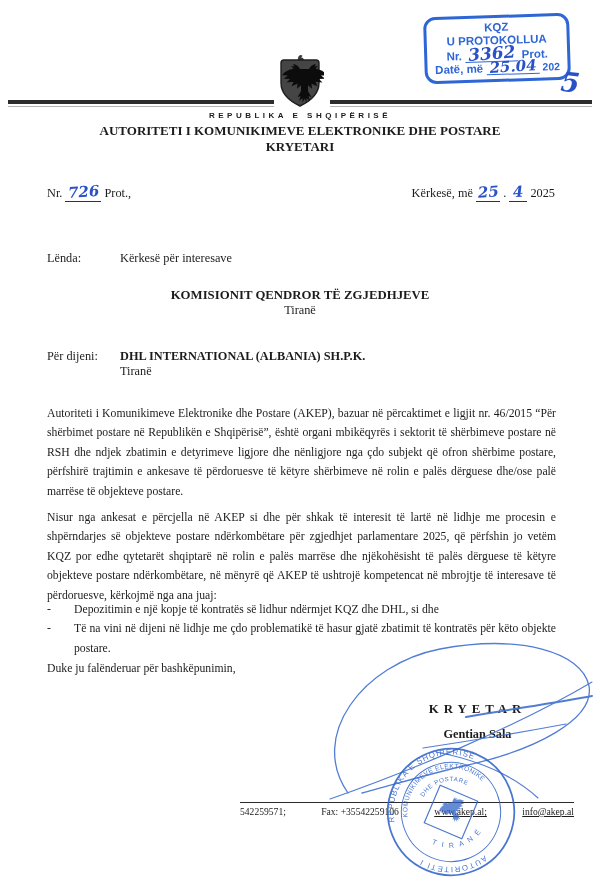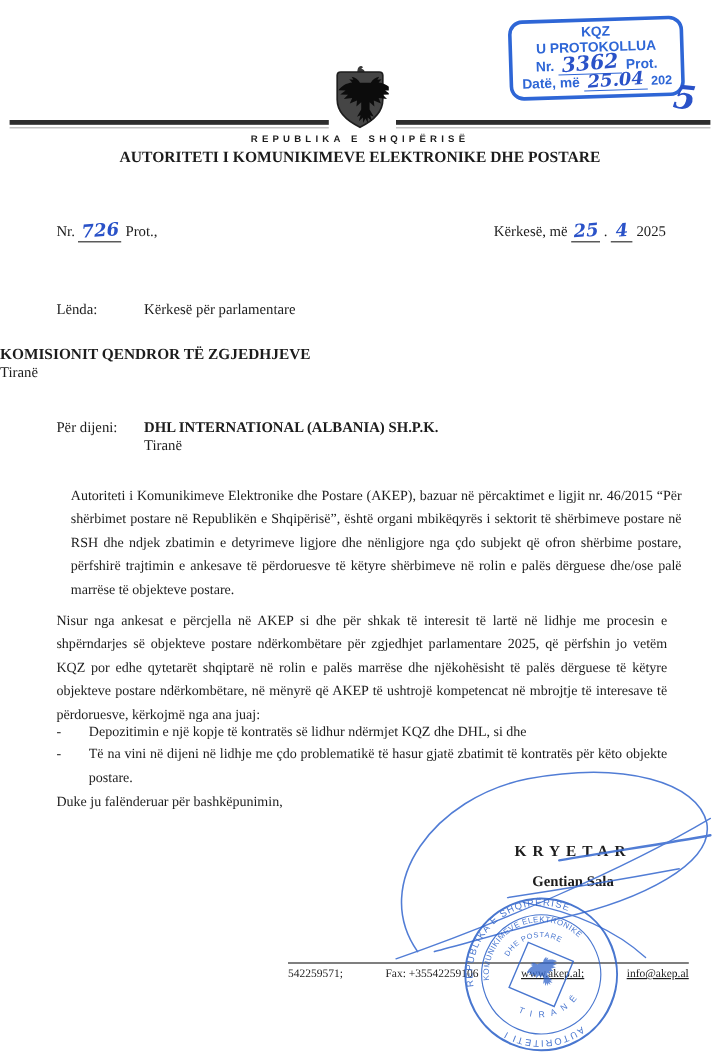--- a/index.html
+++ b/index.html
@@ -38,28 +38,28 @@
   }
   .authority{position:absolute;left:0;right:0;top:123px;text-align:center;font-weight:700;font-size:13px;}
   .office{position:absolute;left:0;right:0;top:139px;text-align:center;font-weight:700;font-size:13px;}
   
   .ref-row{position:absolute;left:47px;right:45px;top:186px;display:flex;justify-content:space-between;font-size:12.3px;}
   .u-blank{display:inline-block;border-bottom:1px solid #333;min-width:30px;text-align:center;vertical-align:baseline;}
   .ref-row .hw{font-size:15px;line-height:8px;transform:rotate(-4deg);}
   
   .subject-row{position:absolute;left:47px;top:251px;display:flex;font-size:12.3px;}
   .label-col{width:73px;flex:none;}
-  .recipient{position:absolute;left:0;right:0;top:288px;}
+  .recipient{position:absolute;left:0;right:0;top:288px;text-align:center;}
   .recipient .name{font-weight:700;font-size:12.8px;}
   .recipient .city{font-size:12.3px;}
   .cc-row{position:absolute;left:47px;top:349px;display:flex;font-size:12.3px;}
   .cc-row .name{font-weight:700;}
   
   .para{position:absolute;left:47px;width:509px;font-size:11.7px;line-height:19.4px;text-align:justify;}
-  .p1{top:404px;margin-left:12px;}
+  .p1{top:404px;}
   .p2{top:508px;}
   .bullets{position:absolute;left:47px;top:600px;width:509px;font-size:11.7px;line-height:19.4px;}
   .bullet{display:flex;}
   .bullet .dash{width:27px;flex:none;}
   .bullet .btxt{flex:1;text-align:justify;}
   .closing{position:absolute;left:47px;top:662px;font-size:11.7px;}
   
   .sig-title{position:absolute;left:395px;top:702px;width:165px;text-align:center;font-weight:700;font-size:12.8px;letter-spacing:5px;}
   .sig-name{position:absolute;left:395px;top:727px;width:165px;text-align:center;font-weight:700;font-size:12.3px;}
   .sig-strokes{position:absolute;left:318px;top:636px;width:282px;height:172px;pointer-events:none;}
@@ -100,39 +100,40 @@
       <path fill="#0c0c0c" d="M23,16
         c-1.5,-3 -4,-4.5 -7,-5 l1.5,2.5 -3.5,-0.5 2.5,2.8
         c-5,0.5 -9,3 -11.5,6.5 l6,0.2 -4.5,3.2 6.5,0.3 -3.5,3.5 7,-0.8 -2,4.5 6,-2.5 -0.5,5 4,-3.5
         l0,6 -3.5,6 3,-1.2 -1.5,5 3.5,-3 0,4.5 2,-3.8 2,3.8 0,-4.5 3.5,3 -1.5,-5 3,1.2 -3.5,-6 0,-6
         4,3.5 -0.5,-5 6,2.5 -2,-4.5 7,0.8 -3.5,-3.5 6.5,-0.3 -4.5,-3.2 6,-0.2
         c-2.5,-3.5 -6.5,-6 -11.5,-6.5 l2.5,-2.8 -3.5,0.5 1.5,-2.5 c-3,0.5 -5.5,2 -7,5 z"></path>
     </svg>
   </div>
   <div class="republic">REPUBLIKA E SHQIPËRISË</div>
   <div class="authority">AUTORITETI I KOMUNIKIMEVE ELEKTRONIKE DHE POSTARE</div>
+  <div class="office">KRYETARI</div>
 
   <div class="ref-row">
     <div>
       <span>Nr.</span>
       <span class="u-blank" style="min-width:36px"><span class="hw">726</span></span>
       <span>Prot.,</span>
     </div>
     <div>
       <span>Kërkesë, më</span>
       <span class="u-blank" style="min-width:24px"><span class="hw">25</span></span>
       <span>.</span>
       <span class="u-blank" style="min-width:18px"><span class="hw">4</span></span>
       <span>2025</span>
     </div>
   </div>
 
   <div class="subject-row">
     <div class="label-col">Lënda:</div>
-    <div>Kërkesë për parlamentare</div>
+    <div>Kërkesë për interesave</div>
   </div>
 
   <div class="recipient">
     <div class="name">KOMISIONIT QENDROR TË ZGJEDHJEVE</div>
     <div class="city">Tiranë</div>
   </div>
 
   <div class="cc-row">
     <div class="label-col">Për dijeni:</div>
     <div>

